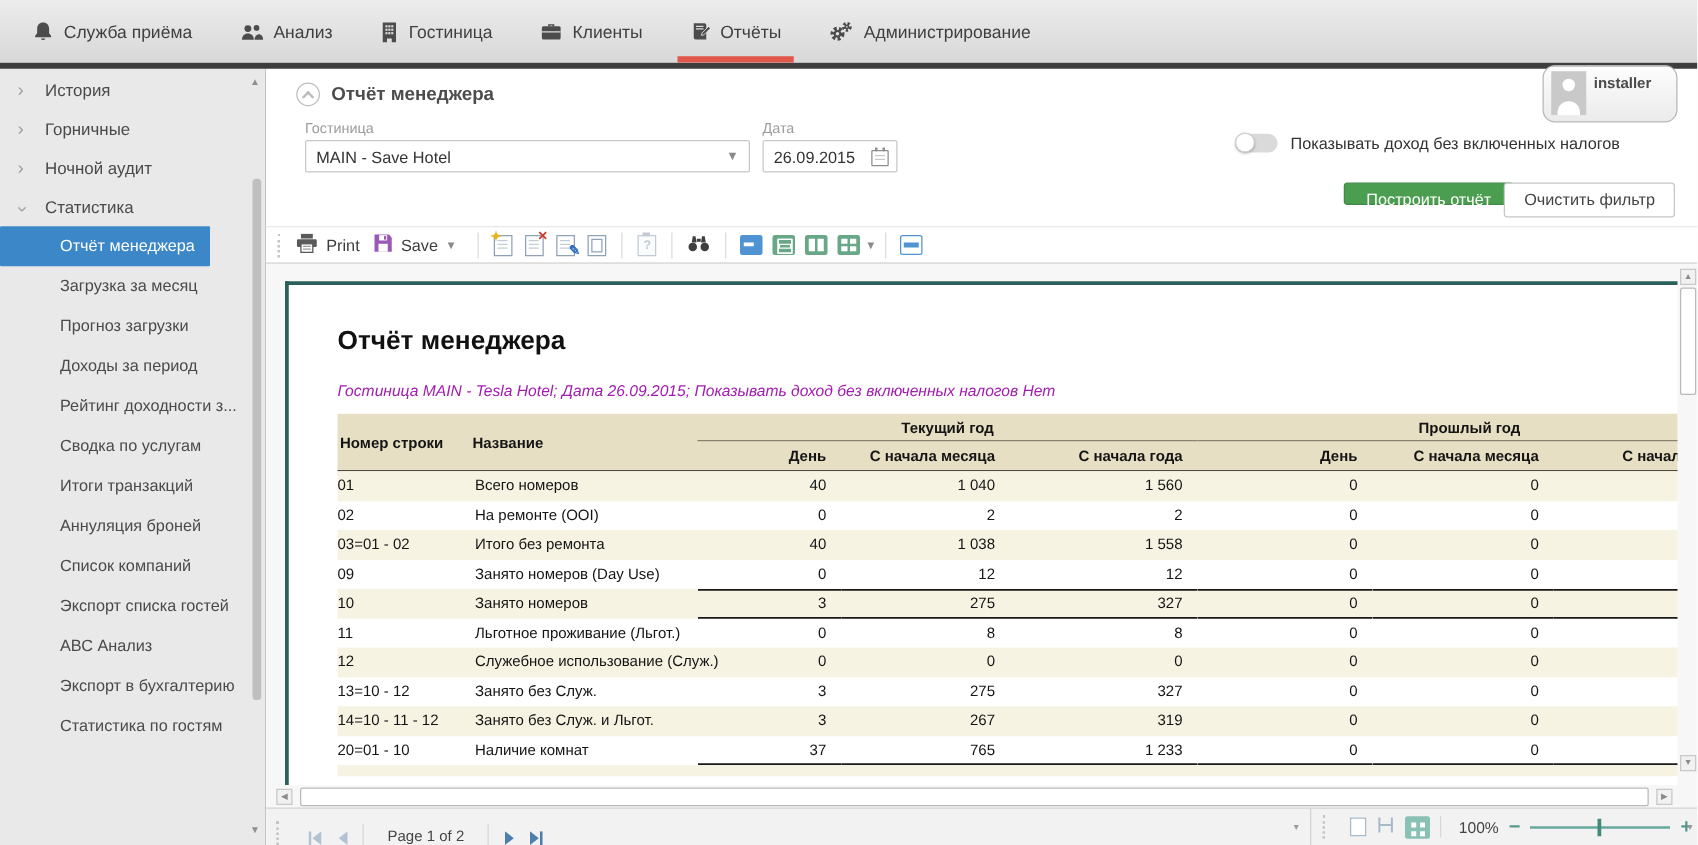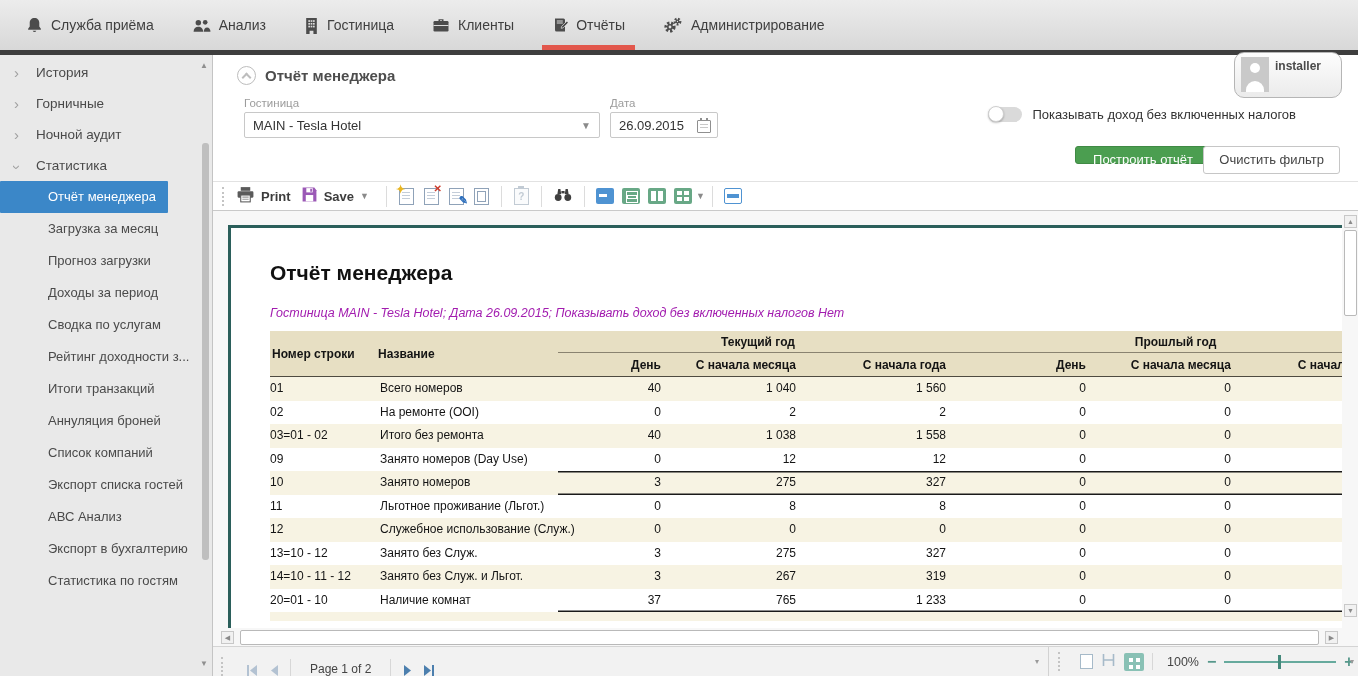--- a/index.html
+++ b/index.html
@@ -52,21 +52,21 @@
   .knob{position:absolute;left:0;top:-1px;width:16px;height:16px;border-radius:50%;background:#fff;border:1px solid #cfcfcf;box-sizing:border-box;box-shadow:0 1px 2px rgba(0,0,0,.25);}
   .togglerow span.tlabel{font-size:13px;color:#333;}
   .btn-green{position:absolute;right:147px;top:91px;height:18px;padding:0 17px;background:#4b9e50;border:1px solid #408a45;
     border-radius:3px;color:#fff;font-size:13px;line-height:26px;cursor:pointer;}
   .btn-white{position:absolute;right:18px;top:91px;height:28px;padding:0 15px;background:#fff;border:1px solid #c6c6c6;
     border-radius:3px;color:#444;font-size:13px;line-height:26px;cursor:pointer;}
   
   .toolbar{position:absolute;left:0;top:127px;right:0;height:28px;border-bottom:1px solid #c9c9c9;background:#fff;
     display:flex;align-items:center;padding-left:9px;}
   .grip{width:3px;height:19px;border-left:2px dotted #c4c4c4;margin-right:9px;}
-  .tbtn{display:flex;align-items:center;gap:6px;font-size:13px;color:#3c3c3c;cursor:pointer;margin-right:10px;font-weight:bold;}
+  .tbtn{display:flex;align-items:center;gap:6px;font-size:13px;color:#3c3c3c;cursor:pointer;margin-right:10px;}
   .tsep{width:1px;height:21px;background:#dcdcdc;margin:0 7px;}
   .caret{color:#8a8a8a;font-size:9px;}
   .pgico{width:13px;height:15px;background:#fff;border:1px solid #8fa2b8;position:relative;cursor:pointer;margin:0 5px;}
   .pgico i{position:absolute;left:2px;top:3px;width:8px;height:1px;background:#c3cdd9;box-shadow:0 3px 0 #c3cdd9,0 6px 0 #c3cdd9;}
   .ovl{position:absolute;font-style:normal;font-weight:bold;}
   .ovl-star{left:-4px;top:-6px;color:#e9b51f;font-size:11px;}
   .ovl-x{right:-4px;top:-6px;color:#cc3b2b;font-size:10px;}
   .ovl-pen{right:-5px;bottom:-3px;color:#2d6fbd;font-size:11px;}
   .pgico.preview::after{content:"";position:absolute;inset:2px;border:1px solid #8fa2b8;}
   .clip{width:13px;height:15px;border:1px solid #c2cbd4;background:#fafbfc;position:relative;margin:0 5px;
@@ -231,22 +231,22 @@
         <span>Ночной аудит</span>
       </div>
       <div class="sitem expanded">
         <span class="chev">›</span>
         <span>Статистика</span>
       </div>
       <div class="sub selected">Отчёт менеджера</div>
       <div class="sub">Загрузка за месяц</div>
       <div class="sub">Прогноз загрузки</div>
       <div class="sub">Доходы за период</div>
+      <div class="sub">Рейтинг доходности з...</div>
       <div class="sub">Сводка по услугам</div>
-      <div class="sub">Рейтинг доходности з...</div>
       <div class="sub">Итоги транзакций</div>
       <div class="sub">Аннуляция броней</div>
       <div class="sub">Список компаний</div>
       <div class="sub">Экспорт списка гостей</div>
       <div class="sub">АВС Анализ</div>
       <div class="sub">Экспорт в бухгалтерию</div>
       <div class="sub">Статистика по гостям</div>
     </nav>
     <span class="sscroll-up">▲</span>
     <div class="sthumb"></div>
@@ -255,21 +255,21 @@
 
   <main class="main">
 
     <section class="filter">
       <div class="ftitle">
         <span class="collapse"></span>
         <b>Отчёт менеджера</b>
       </div>
       <span class="flabel lab-hotel">Гостиница</span>
       <div class="selectbox">
-        <span>MAIN - Tesla Hotel</span>
+        <span>MAIN - Save Hotel</span>
         <span class="arrow">▼</span>
       </div>
       <span class="flabel lab-date">Дата</span>
       <div class="datebox">
         <span>26.09.2015</span>
         <span class="calico"></span>
       </div>
       <div class="togglerow">
         <span class="toggle">
             <span class="knob"></span>

